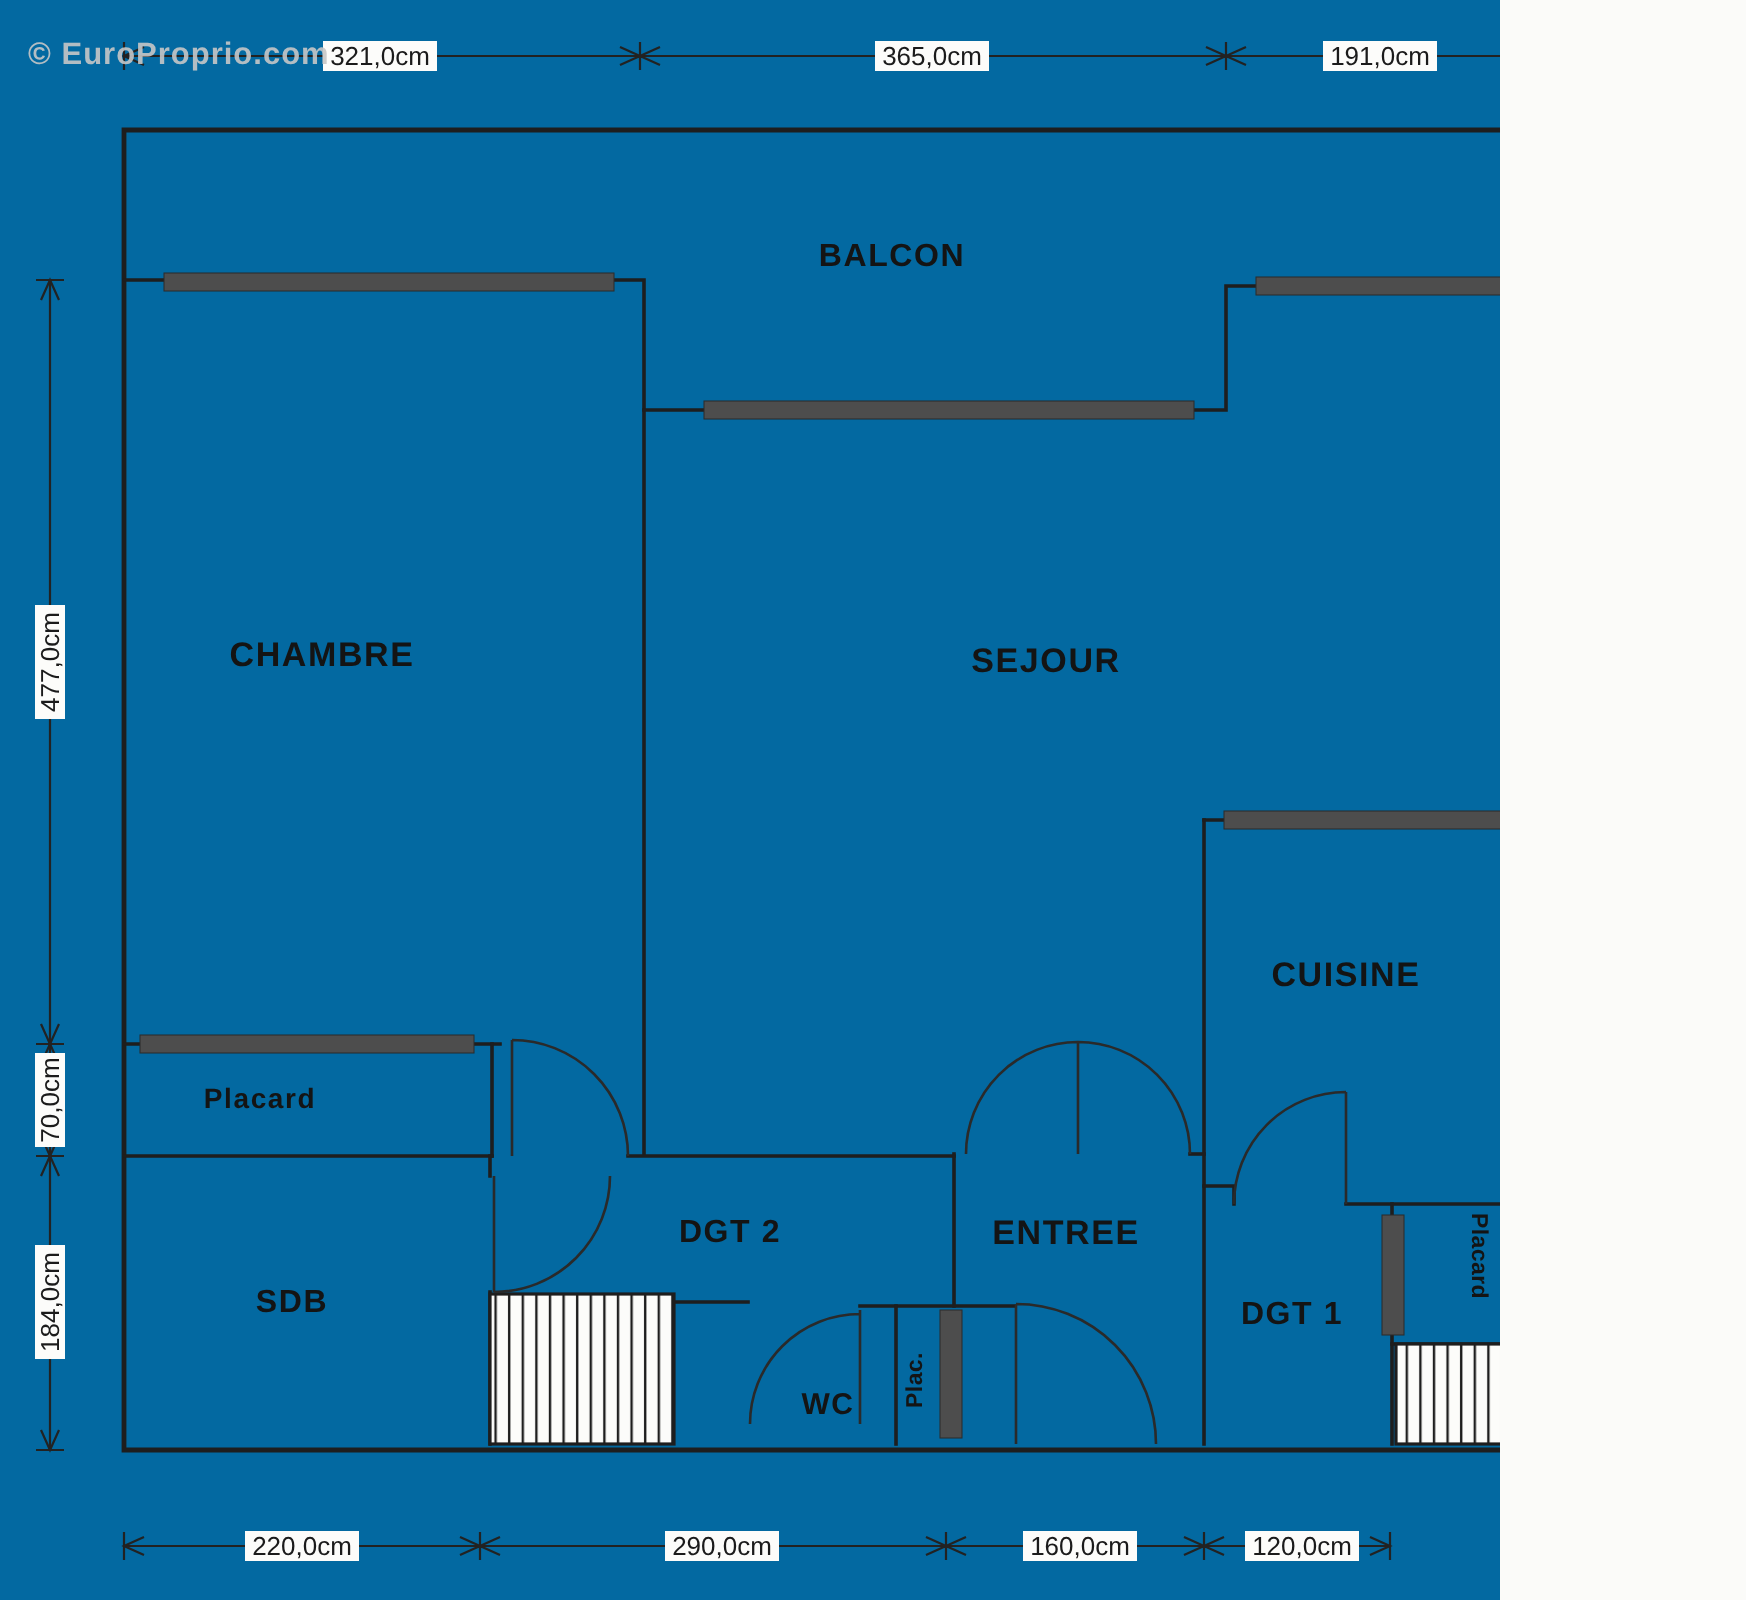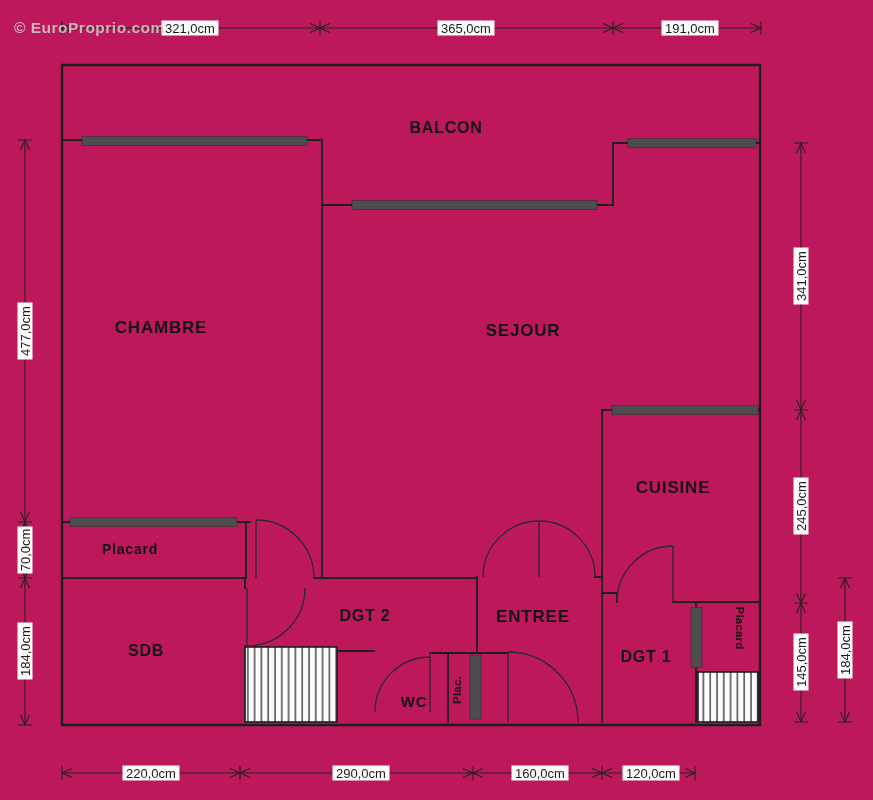--- a/index.html
+++ b/index.html
@@ -1,16 +1,16 @@
 <!DOCTYPE html>
 <html><head>
 <meta charset="utf-8">
 <style>
   html,body{margin:0;padding:0;background:#fbfbf9;}
-  #canvas{position:relative;width:873px;height:800px;background:#be185d;overflow:hidden;
+  #canvas{position:relative;width:750px;height:800px;background:#0369a1;overflow:hidden;
           font-family:"Liberation Sans","DejaVu Sans",sans-serif;}
   #watermark{position:absolute;left:14px;top:19px;font-size:15.5px;font-weight:600;
              letter-spacing:.5px;color:#c7c7c7;opacity:.9;z-index:2;}
   svg{position:absolute;left:0;top:0;}
   .wall{stroke:#1e1e1e;fill:none;stroke-width:1.8;stroke-linecap:square;}
   .outer{stroke-width:2.4;}
   .door{stroke:#2a2a2a;fill:none;stroke-width:1.3;}
   .bar{fill:#4d4d4d;stroke:#2b2b2b;stroke-width:.5;}
   .stair{fill:url(#hatch);stroke:#1e1e1e;stroke-width:1.6;}
   .dim{stroke:#222;fill:none;stroke-width:1.1;}

